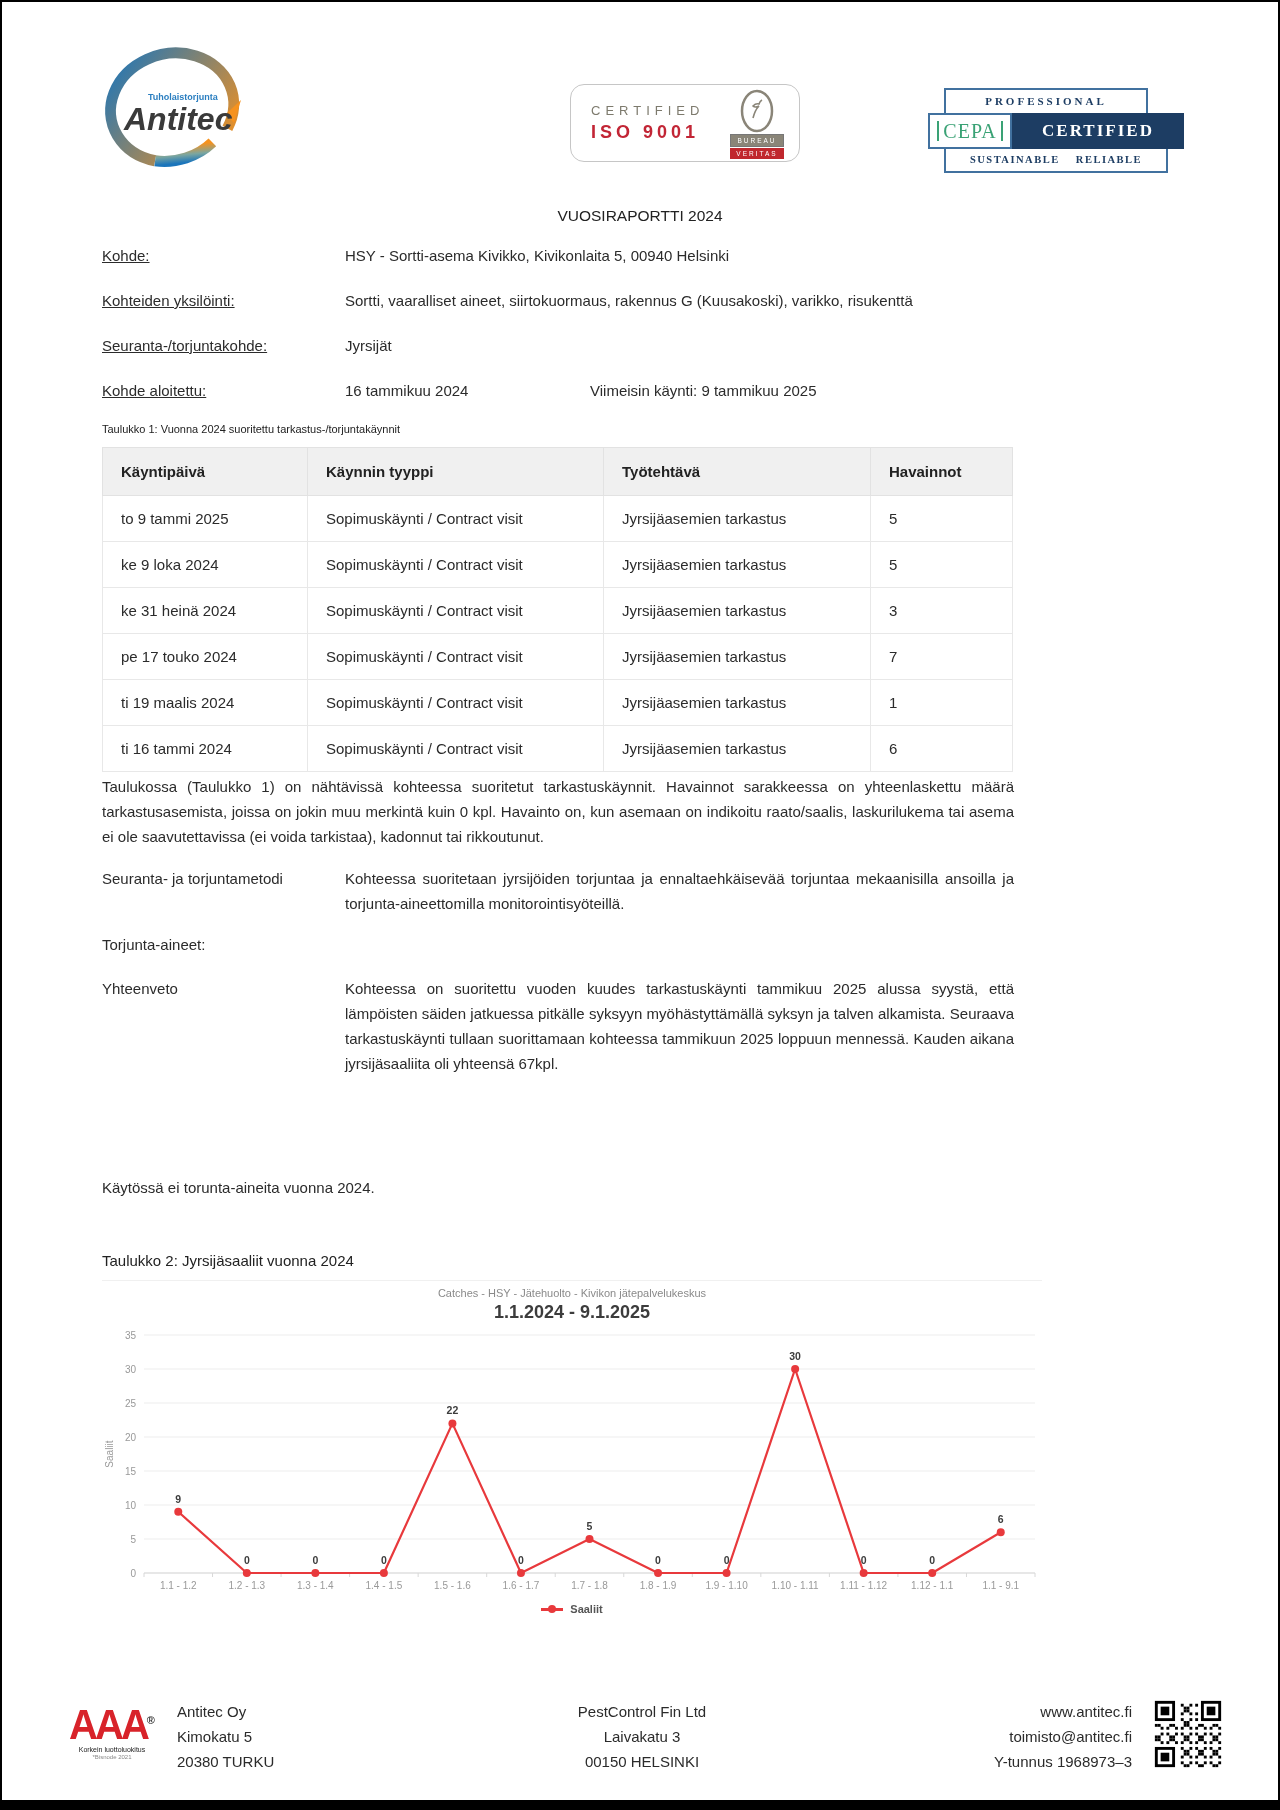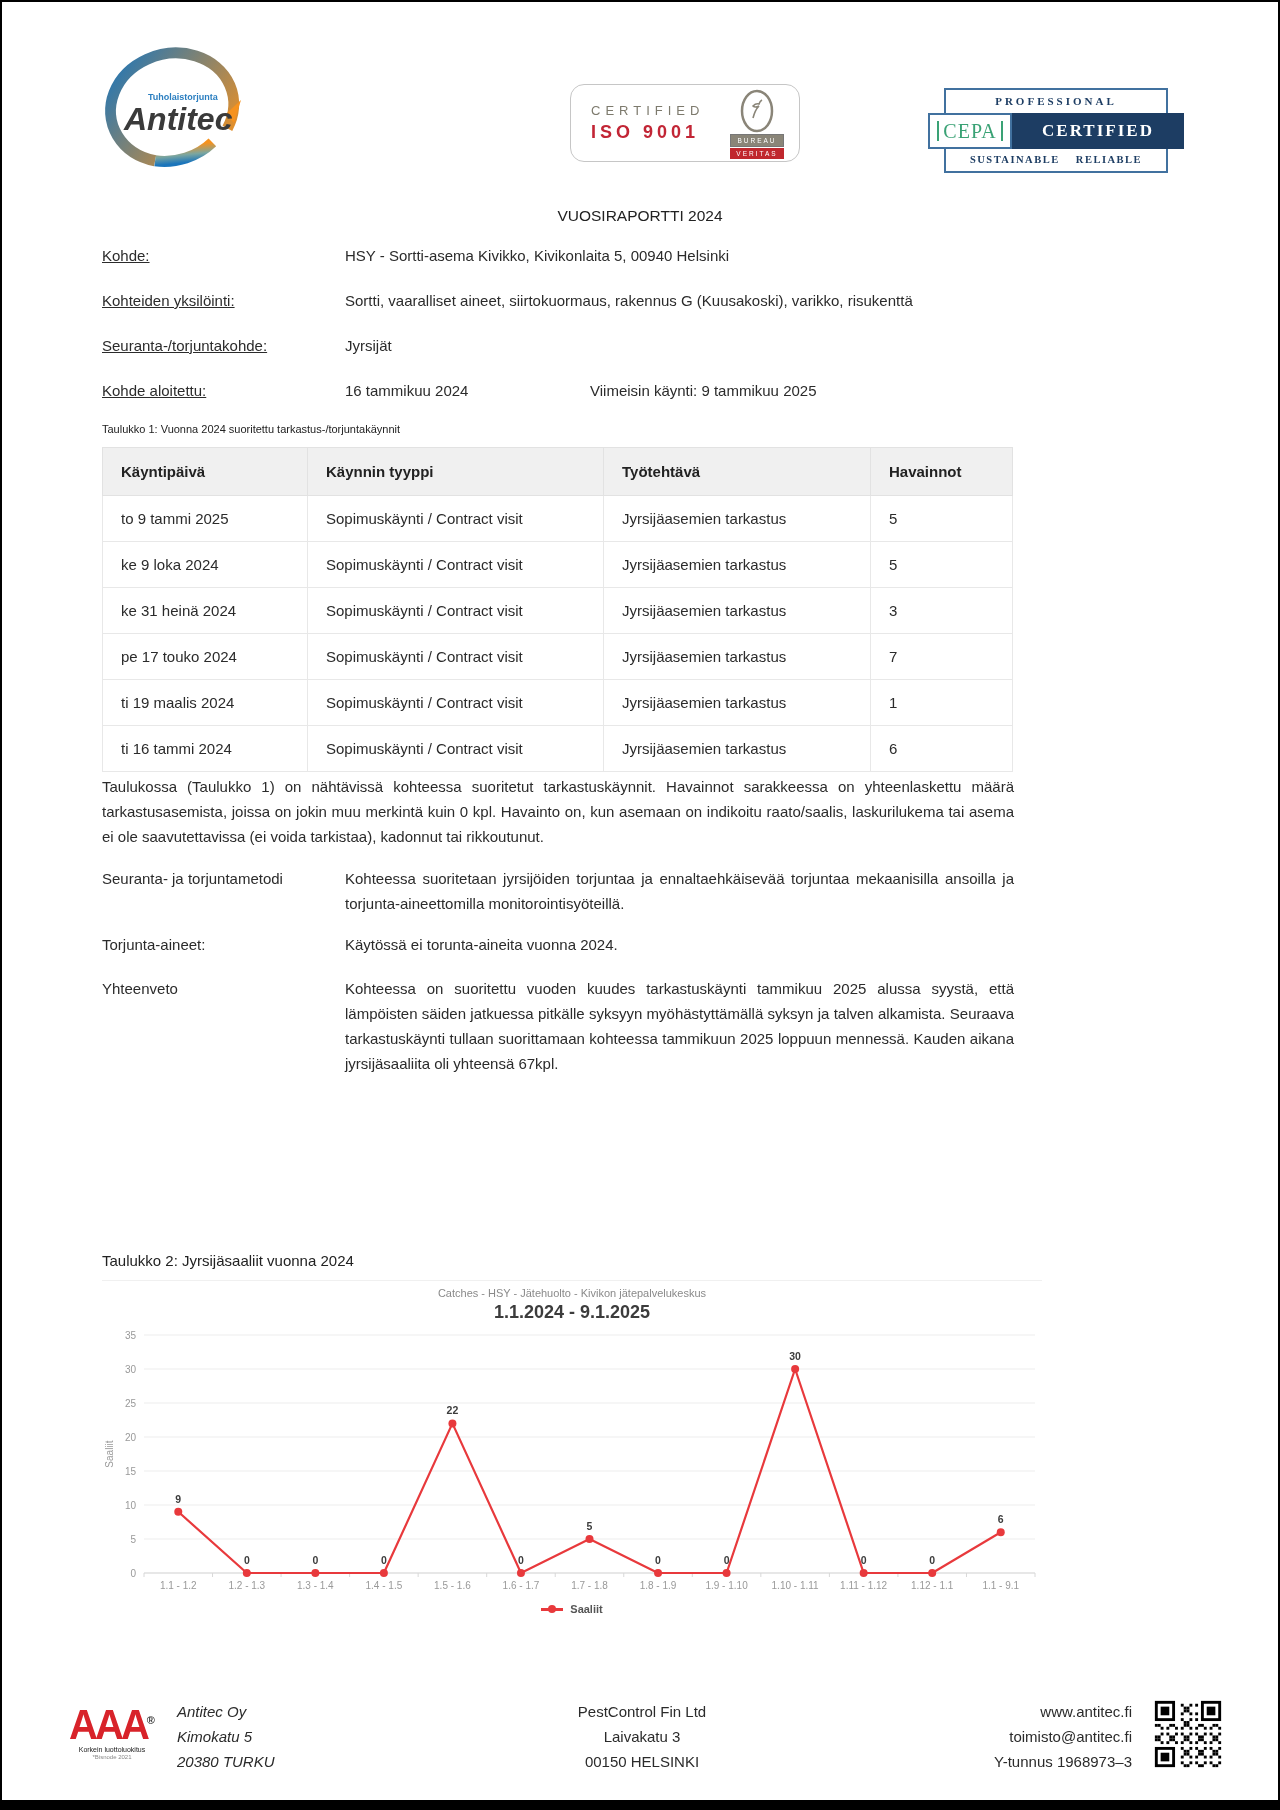--- a/index.html
+++ b/index.html
@@ -20,21 +20,21 @@
   }
   .iso-left{display:flex;flex-direction:column;gap:4px;}
   .iso-certified{font-size:13px;letter-spacing:5px;color:#7d7a6d;font-weight:500;}
   .iso-9001{font-size:18px;letter-spacing:4px;color:#c22535;font-weight:bold;}
   .bv{display:flex;flex-direction:column;align-items:center;width:56px;}
   .bv-bars{width:54px;}
   .bv-bar1{background:#8a8578;color:#fff;font-size:6.5px;letter-spacing:2px;text-align:center;padding:2px 0;border:1px solid #777;}
   .bv-bar2{background:#c0272d;color:#fff;font-size:6.5px;letter-spacing:2px;text-align:center;padding:2px 0;margin-top:1px;}
 
   .cepa-badge{position:absolute;left:926px;top:86px;width:256px;font-family:"Liberation Serif", serif;}
-  .cepa-top{margin-left:16px;width:224px;box-sizing:border-box;border:2px solid #41719f;background:#fff;
+  .cepa-top{margin-left:16px;width:204px;box-sizing:border-box;border:2px solid #41719f;background:#fff;
     color:#1d3d63;font-weight:bold;font-size:11px;letter-spacing:3px;text-align:center;line-height:23px;margin-bottom:-2px;}
   .cepa-mid{display:flex;position:relative;}
   .cepa-left{width:84px;box-sizing:border-box;border:2px solid #41719f;background:#fff;display:flex;align-items:center;justify-content:center;height:36px;}
   .cepa-word{color:#3aa275;font-weight:normal;font-size:20px;letter-spacing:1px;
     border-left:2px solid #3aa275;border-right:2px solid #3aa275;padding:0 4px;line-height:20px;}
   .cepa-right{flex:1;background:#1d3d63;color:#fff;font-weight:bold;font-size:17px;letter-spacing:2px;
     display:flex;align-items:center;justify-content:center;height:36px;border:2px solid #1d3d63;box-sizing:border-box;}
   .cepa-bottom{margin-left:16px;width:224px;box-sizing:border-box;border:2px solid #41719f;background:#fff;
     color:#1d3d63;font-weight:bold;font-size:10.5px;letter-spacing:1.5px;word-spacing:12px;text-align:center;line-height:22px;margin-top:-2px;}
 
@@ -49,21 +49,21 @@
   
   .t1-caption{position:absolute;top:421px;left:100px;font-size:11px;color:#222;}
   .t1{position:absolute;top:445px;left:100px;width:910px;border-collapse:collapse;table-layout:fixed;font-size:15px;}
   .t1 th{background:#f0f0f0;font-weight:bold;text-align:left;height:47px;padding:0 0 0 18px;border:1px solid #e2e2e2;color:#222;}
   .t1 td{height:45px;padding:0 0 0 18px;border:1px solid #e8e8e8;background:#fff;color:#2b2b2b;}
 
   
   .para1{position:absolute;top:772px;left:100px;width:912px;font-size:15px;line-height:25px;text-align:justify;}
   .section{position:absolute;left:100px;width:912px;display:flex;font-size:15px;line-height:25px;}
   .sec-metodi{top:864px;}
-  .sec-aineet{top:930px;}
+  .sec-aineet{top:930px;flex-direction:column;}
   .sec-yhteenveto{top:974px;}
   .sec-label{width:243px;flex:0 0 243px;}
   .sec-text{flex:1;text-align:justify;}
 
   
   .t2-caption{position:absolute;top:1250px;left:100px;font-size:15px;color:#222;}
   .chart{position:absolute;top:1278px;left:100px;width:940px;border-top:1px solid #f0f0f0;}
   .chart-title{margin-top:6px;text-align:center;font-size:11px;color:#8a8a8a;}
   .chart-subtitle{margin-top:3px;text-align:center;font-size:18px;font-weight:600;color:#3c3c3c;}
   .chart svg{display:block;margin-top:2px;}
@@ -72,21 +72,21 @@
   .legend-marker::after{content:'';position:absolute;left:7px;top:-2.5px;width:8px;height:8px;border-radius:50%;background:#e8393c;}
   .legend-label{font-size:11px;font-weight:600;color:#555;}
 
   
   .aaa{position:absolute;left:64px;top:1698px;width:92px;text-align:center;}
   .aaa-text{font-size:40px;font-weight:bold;color:#d8232a;letter-spacing:-3px;line-height:40px;transform:scaleY(1.05);}
   .aaa-reg{font-size:11px;color:#333;vertical-align:super;letter-spacing:0;}
   .aaa-sub1{font-size:7px;color:#222;margin-top:2px;}
   .aaa-sub2{font-size:6px;color:#888;margin-top:1px;}
   .f-col{position:absolute;top:1697px;font-size:15px;line-height:25px;}
-  .f-col1{left:175px;font-style:italic;}
+  .f-col1{left:175px;}
   .f-col2{left:490px;width:300px;text-align:center;}
   .f-col3{left:900px;width:230px;text-align:right;}
   .f-col span{display:block;}
   .qr{position:absolute;left:1150px;top:1696px;width:72px;height:72px;}
 </style>
 </head>
 <body>
 
 <div class="page">
 

